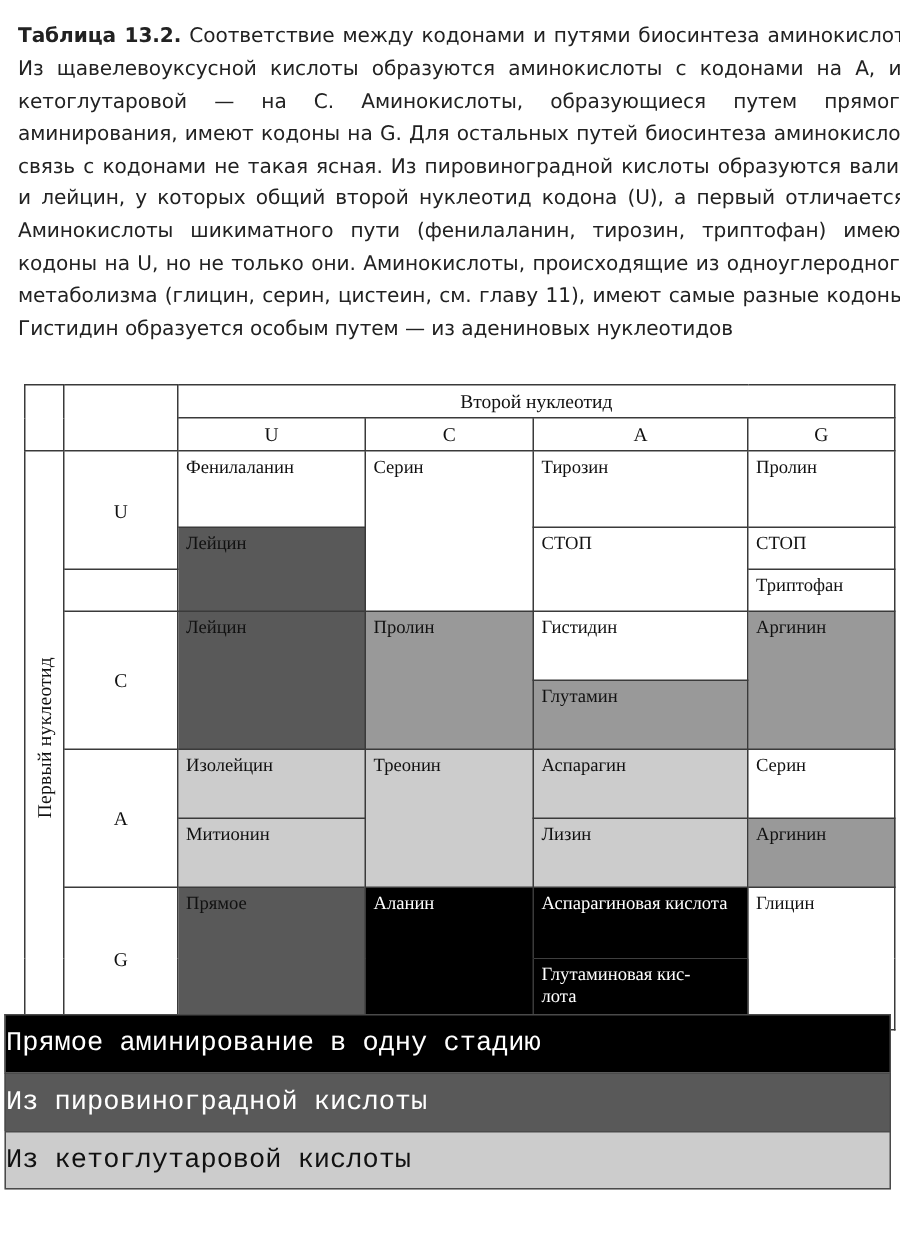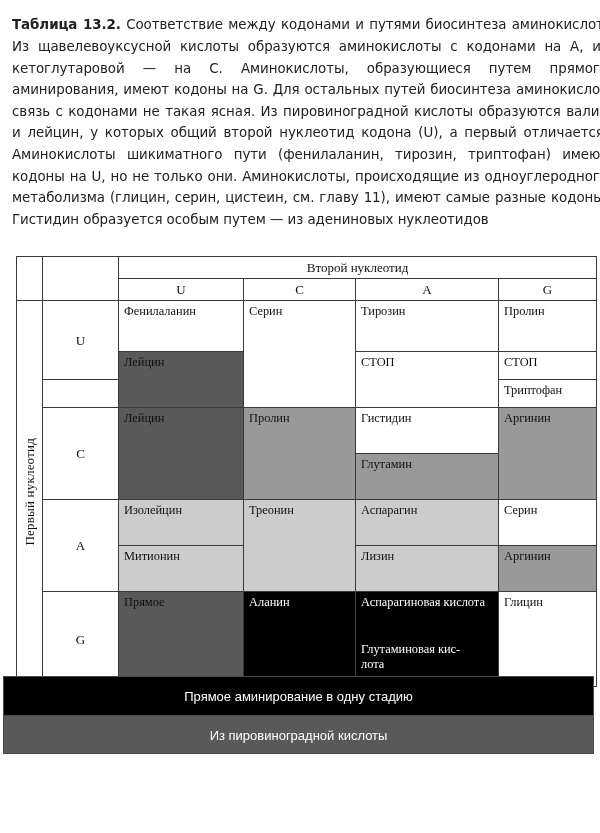--- a/index.html
+++ b/index.html
@@ -67,23 +67,22 @@
 
   
   #legend{
     position:absolute;
     left:3px; top:676px;
     width:591px;
   }
   .legend-bar{
     height:39px;
     line-height:39px;
-    text-align:center;
-    font-family:Liberation Sans, sans-serif;
-    font-size:13px;
+    font-family:Liberation Mono, monospace;
+    font-size:18px;
     border:1px solid #4a4a4a;
     border-bottom:none;
     box-sizing:border-box;
   }
   .legend-bar:last-child{ border-bottom:1px solid #4a4a4a; }
   .lg-black{ background:#000000; color:#ffffff; }
   .lg-dark { background:#595959; color:#ffffff; }
   .lg-mid  { background:#999999; color:#111111; }
   .lg-light{ background:#cccccc; color:#111111; }
 </style>
@@ -169,13 +168,14 @@
     <tr>
       <td class="sh-black" style="height:42px;border-top:none;white-space:pre-line;">Глутаминовая кис-
 лота</td>
     </tr>
   </tbody>
 </table>
 
 <div id="legend">
   <div class="legend-bar lg-black">Прямое аминирование в одну стадию</div>
   <div class="legend-bar lg-dark">Из пировиноградной кислоты</div>
+  <div class="legend-bar lg-light">Из кетоглутаровой кислоты</div>
 </div>
 
 </body></html>

